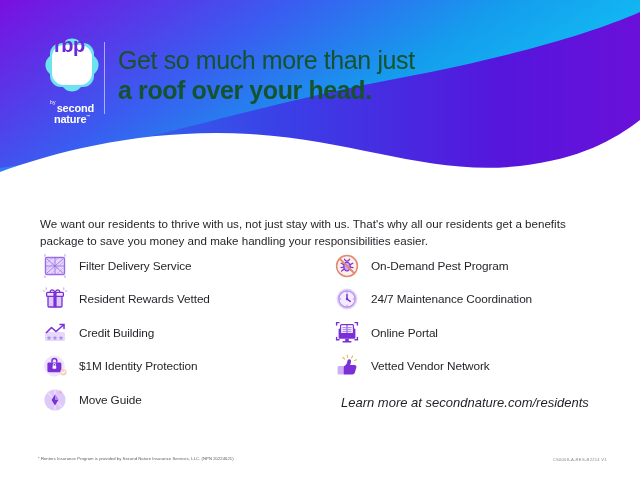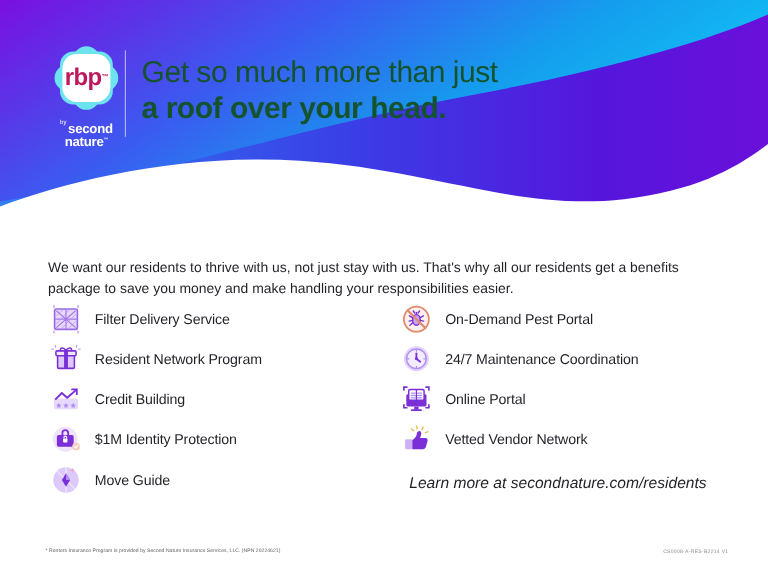--- a/index.html
+++ b/index.html
@@ -47,26 +47,25 @@
     height: 62px;
     margin: 0 auto;
   }
   .logo-badge svg { display:block; }
   .logo-word {
     position: absolute;
     left: 0; top: 0;
     width: 62px;
     height: 62px;
     display: flex;
-    align-items: center;
     justify-content: center;
     font-size: 20px;
     font-weight: 700;
     letter-spacing: -0.5px;
-    color: #be185d;
+    color: #6d28d9;
   }
   .logo-tm {
     font-size: 6px;
     vertical-align: super;
     font-weight: 700;
   }
   .logo-sub {
     margin-top: 3px;
     text-align: center;
     color: #ffffff;
@@ -276,21 +275,21 @@
       <div class="item">
         <span class="ico">
           <svg width="26" height="26" viewBox="0 0 26 26">
             <rect x="6" y="9" width="14" height="12" rx="1" fill="#ddc9fa" stroke="#7b2fd6" stroke-width="1.3"></rect>
             <rect x="4.6" y="6.4" width="16.8" height="4" rx="1" fill="#f0e6fd" stroke="#7b2fd6" stroke-width="1.3"></rect>
             <rect x="11.4" y="6" width="3.2" height="15.2" fill="#7b2fd6"></rect>
             <path d="M13 6 C10.6 2.6 7.4 4 8.6 6.4 M13 6 C15.4 2.6 18.6 4 17.4 6.4" fill="none" stroke="#7b2fd6" stroke-width="1.3"></path>
             <path d="M4.2 3.4 L4.2 1.8 M21.8 3.4 L21.8 1.8 M2.6 5 L1.2 5 M23.4 5 L24.8 5" stroke="#c4a6f5" stroke-width="1.1" stroke-linecap="round"></path>
           </svg>
         </span>
-        <span class="lbl">Resident Network Program</span>
+        <span class="lbl">Resident Rewards Vetted</span>
       </div>
 
       <div class="item">
         <span class="ico">
           <svg width="26" height="26" viewBox="0 0 26 26">
             <rect x="3" y="12" width="20" height="9" rx="1.5" fill="#e7d9fb"></rect>
             <path d="M4 13 L9.5 7.5 L14 11.5 L22 4.5" fill="none" stroke="#7b2fd6" stroke-width="1.6" stroke-linejoin="round"></path>
             <path d="M18 4.5 L22 4.5 L22 8.5" fill="none" stroke="#7b2fd6" stroke-width="1.5" stroke-linecap="round"></path>
             <g fill="#b18ff0">
               <path d="M7 15.6 l.7 1.5 1.6.2 -1.2 1.1 .3 1.6 -1.4-.8 -1.4.8 .3-1.6 -1.2-1.1 1.6-.2z"></path>
@@ -345,21 +344,21 @@
             <g stroke="#7b2fd6" stroke-width="1.2" fill="none" stroke-linecap="round">
               <ellipse cx="13" cy="13.6" rx="3.2" ry="4.4" fill="#c9a6f2"></ellipse>
               <path d="M13 9.2 L13 7.4"></path>
               <path d="M11.6 7.8 L10.4 6.2 M14.4 7.8 L15.6 6.2"></path>
               <path d="M9.8 11.6 L7.2 10.2 M9.8 14 L7 14.6 M9.8 16.2 L7.6 18"></path>
               <path d="M16.2 11.6 L18.8 10.2 M16.2 14 L19 14.6 M16.2 16.2 L18.4 18"></path>
             </g>
             <path d="M5.6 5.6 L20.4 20.4" stroke="#e08a6e" stroke-width="1.8" stroke-linecap="round"></path>
           </svg>
         </span>
-        <span class="lbl">On-Demand Pest Portal</span>
+        <span class="lbl">On-Demand Pest Program</span>
       </div>
 
       <div class="item">
         <span class="ico">
           <svg width="26" height="26" viewBox="0 0 26 26">
             <circle cx="13" cy="13" r="10.4" fill="#e3d2fb"></circle>
             <circle cx="13" cy="13" r="8.2" fill="#f3ecfe" stroke="#b18ff0" stroke-width="1.2"></circle>
             <g stroke="#b18ff0" stroke-width="1" stroke-linecap="round">
               <path d="M13 5.4 L13 6.8 M13 19.2 L13 20.6 M5.4 13 L6.8 13 M19.2 13 L20.6 13"></path>
             </g>

